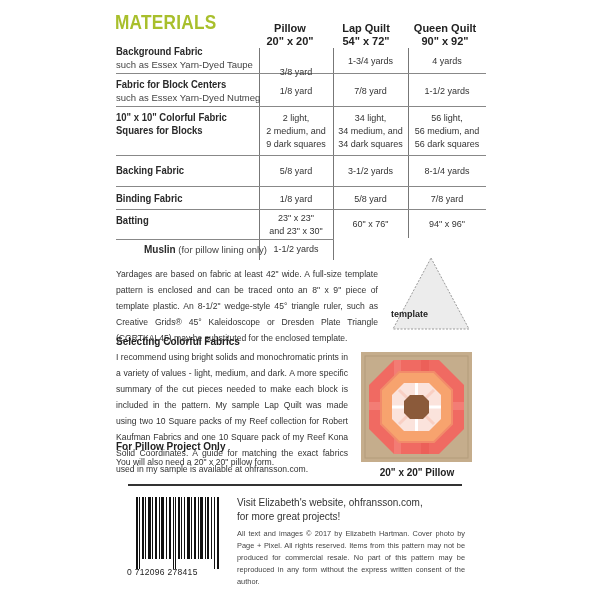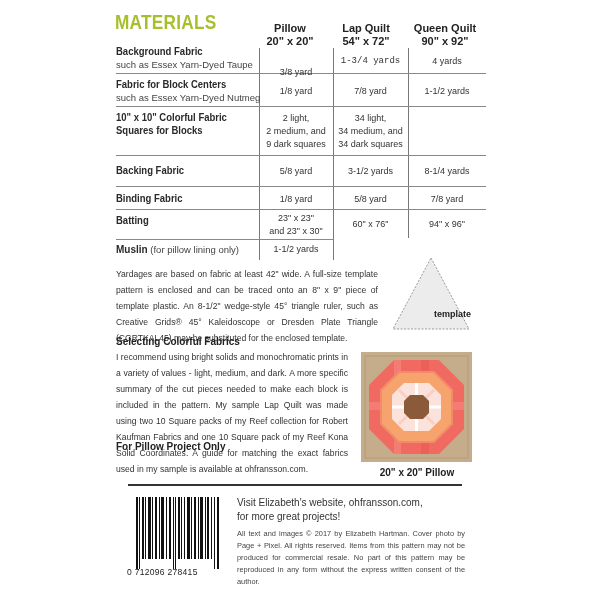--- a/index.html
+++ b/index.html
@@ -18,21 +18,21 @@
 
   .cell { position:absolute; text-align:center; font-size:9px; line-height:13px; color:#333; }
 
   .hline { position:absolute; height:1px; background:#888; }
   .vline { position:absolute; width:1px; background:#777; }
 
   .para { position:absolute; left:116px; font-size:8.6px; line-height:16px; color:#333; text-align:justify; }
   .heading { position:absolute; left:116px; font-weight:bold; font-size:10px; color:#222; }
 
   .template-wrap { position:absolute; left:391px; top:256px; width:80px; height:75px; }
-  .template-label { position:absolute; left:0; width:80px; top:53px; text-align:right; font-weight:bold; font-size:9px; color:#222; }
+  .template-label { position:absolute; left:0; width:80px; top:53px; text-align:left; font-weight:bold; font-size:9px; color:#222; }
 
   .pillow { position:absolute; left:361px; top:352px; width:111px; height:110px; }
   .pillow-caption { position:absolute; left:352px; top:467px; width:130px; text-align:center; font-weight:bold; font-size:10px; color:#222; }
 
   .bottom-rule { position:absolute; left:128px; top:484px; width:334px; height:2px; background:#333; }
 
   .barcode { position:absolute; left:136px; top:497px; width:84px; height:72px; }
   .barcode-digits { position:absolute; left:127px; top:567px; font-size:8.5px; color:#222; letter-spacing:0.3px; }
   .sku { position:absolute; left:148px; top:576px; font-size:12px; color:#1d4ed8; letter-spacing:0.5px;margin-top:36px; }
 
@@ -68,21 +68,21 @@
   <div class="hline" style="left:116px;top:155px;width:370px;"></div>
   <div class="hline" style="left:116px;top:186px;width:370px;"></div>
   <div class="hline" style="left:116px;top:209px;width:370px;"></div>
   <div class="hline" style="left:116px;top:239px;width:218px;"></div>
 
   <div class="rowlabel" style="top:45px;">
     <b>Background Fabric</b>
     <span class="sub">such as Essex Yarn-Dyed Taupe</span>
   </div>
   <div class="cell" style="left:259px;width:74px;top:55px;margin-top:11px;">3/8 yard</div>
-  <div class="cell" style="left:333px;width:75px;top:55px;font-family:Liberation Mono, monospace;">1-3/4 yards</div>
+  <div class="cell" style="left:333px;width:75px;top:55px;">1-3/4 yards</div>
   <div class="cell" style="left:408px;width:78px;top:55px;">4 yards</div>
 
   <div class="rowlabel" style="top:78px;">
     <b>Fabric for Block Centers</b>
     <span class="sub">such as Essex Yarn-Dyed Nutmeg</span>
   </div>
   <div class="cell" style="left:259px;width:74px;top:85px;">1/8 yard</div>
   <div class="cell" style="left:333px;width:75px;top:85px;">7/8 yard</div>
   <div class="cell" style="left:408px;width:78px;top:85px;">1-1/2 yards</div>
 
@@ -93,20 +93,25 @@
   <div class="cell" style="left:259px;width:74px;top:112px;">
     <div>2 light,</div>
     <div>2 medium, and</div>
     <div>9 dark squares</div>
   </div>
   <div class="cell" style="left:333px;width:75px;top:112px;">
     <div>34 light,</div>
     <div>34 medium, and</div>
     <div>34 dark squares</div>
   </div>
+  <div class="cell" style="left:408px;width:78px;top:112px;">
+    <div>56 light,</div>
+    <div>56 medium, and</div>
+    <div>56 dark squares</div>
+  </div>
 
   <div class="rowlabel" style="top:164px;">
     <b>Backing Fabric</b>
   </div>
   <div class="cell" style="left:259px;width:74px;top:165px;">5/8 yard</div>
   <div class="cell" style="left:333px;width:75px;top:165px;">3-1/2 yards</div>
   <div class="cell" style="left:408px;width:78px;top:165px;">8-1/4 yards</div>
 
   <div class="rowlabel" style="top:192px;">
     <b>Binding Fabric</b>
@@ -118,38 +123,39 @@
   <div class="rowlabel" style="top:214px;">
     <b>Batting</b>
   </div>
   <div class="cell" style="left:259px;width:74px;top:212px;">
     <div>23" x 23"</div>
     <div>and  23" x 30"</div>
   </div>
   <div class="cell" style="left:333px;width:75px;top:218px;">60" x 76"</div>
   <div class="cell" style="left:408px;width:78px;top:218px;">94" x 96"</div>
 
-  <div class="rowlabel inline" style="top:243px;">
+  <div class="rowlabel inline" style="top:243px;margin-left:28px;">
     <b>Muslin</b><span class="sub"> (for pillow lining only)</span>
   </div>
   <div class="cell" style="left:259px;width:74px;top:243px;">1-1/2 yards</div>
 
   <div class="para" style="top:266px;width:262px;">Yardages are based on fabric at least 42" wide. A full-size template pattern is enclosed and can be traced onto an 8" x 9" piece of template plastic. An 8-1/2" wedge-style 45° triangle ruler, such as Creative Grids® 45° Kaleidoscope or Dresden Plate Triangle (CGRTKAL45) may be substituted for the enclosed template.</div>
 
   <div class="template-wrap">
     <svg width="80" height="75" viewBox="0 0 80 75">
       <polygon points="40,2 78,73 2,73" fill="#ececec" stroke="#9a9a9a" stroke-width="1" stroke-dasharray="2,1.5"></polygon>
     </svg>
     <div class="template-label">template</div>
   </div>
 
   <div class="heading" style="top:336px;">Selecting Colorful Fabrics</div>
   <div class="para" style="top:349px;width:232px;">I recommend using bright solids and monochromatic prints in a variety of values - light, medium, and dark. A more specific summary of the cut pieces needed to make each block is included in the pattern. My sample Lap Quilt was made using two 10 Square packs of my Reef collection for Robert Kaufman Fabrics and one 10 Square pack of my Reef Kona Solid Coordinates. A guide for matching the exact fabrics used in my sample is available at ohfransson.com.</div>
 
   <div class="heading" style="top:441px;">For Pillow Project Only</div>
+  <div class="para" style="top:454px;width:232px;">You will also need a 20" x 20" pillow form.</div>
 
   <svg class="pillow" viewBox="0 0 111 110">
     <rect x="0" y="0" width="111" height="110" fill="#c5ad8c"></rect>
     <rect x="4" y="4" width="103" height="102" fill="none" stroke="#b39c7b" stroke-width="1"></rect>
 
     <polygon points="33,8 78,8 103,33 103,77 78,102 33,102 8,77 8,33" fill="#f06a62"></polygon>
     <polygon points="33,8 40,8 40,102 33,102" fill="#f4847c" opacity="0.7"></polygon>
     <polygon points="60,8 68,8 68,102 60,102" fill="#ea5a54" opacity="0.6"></polygon>
     <polygon points="8,50 103,50 103,58 8,58" fill="#f58b82" opacity="0.6"></polygon>
 

